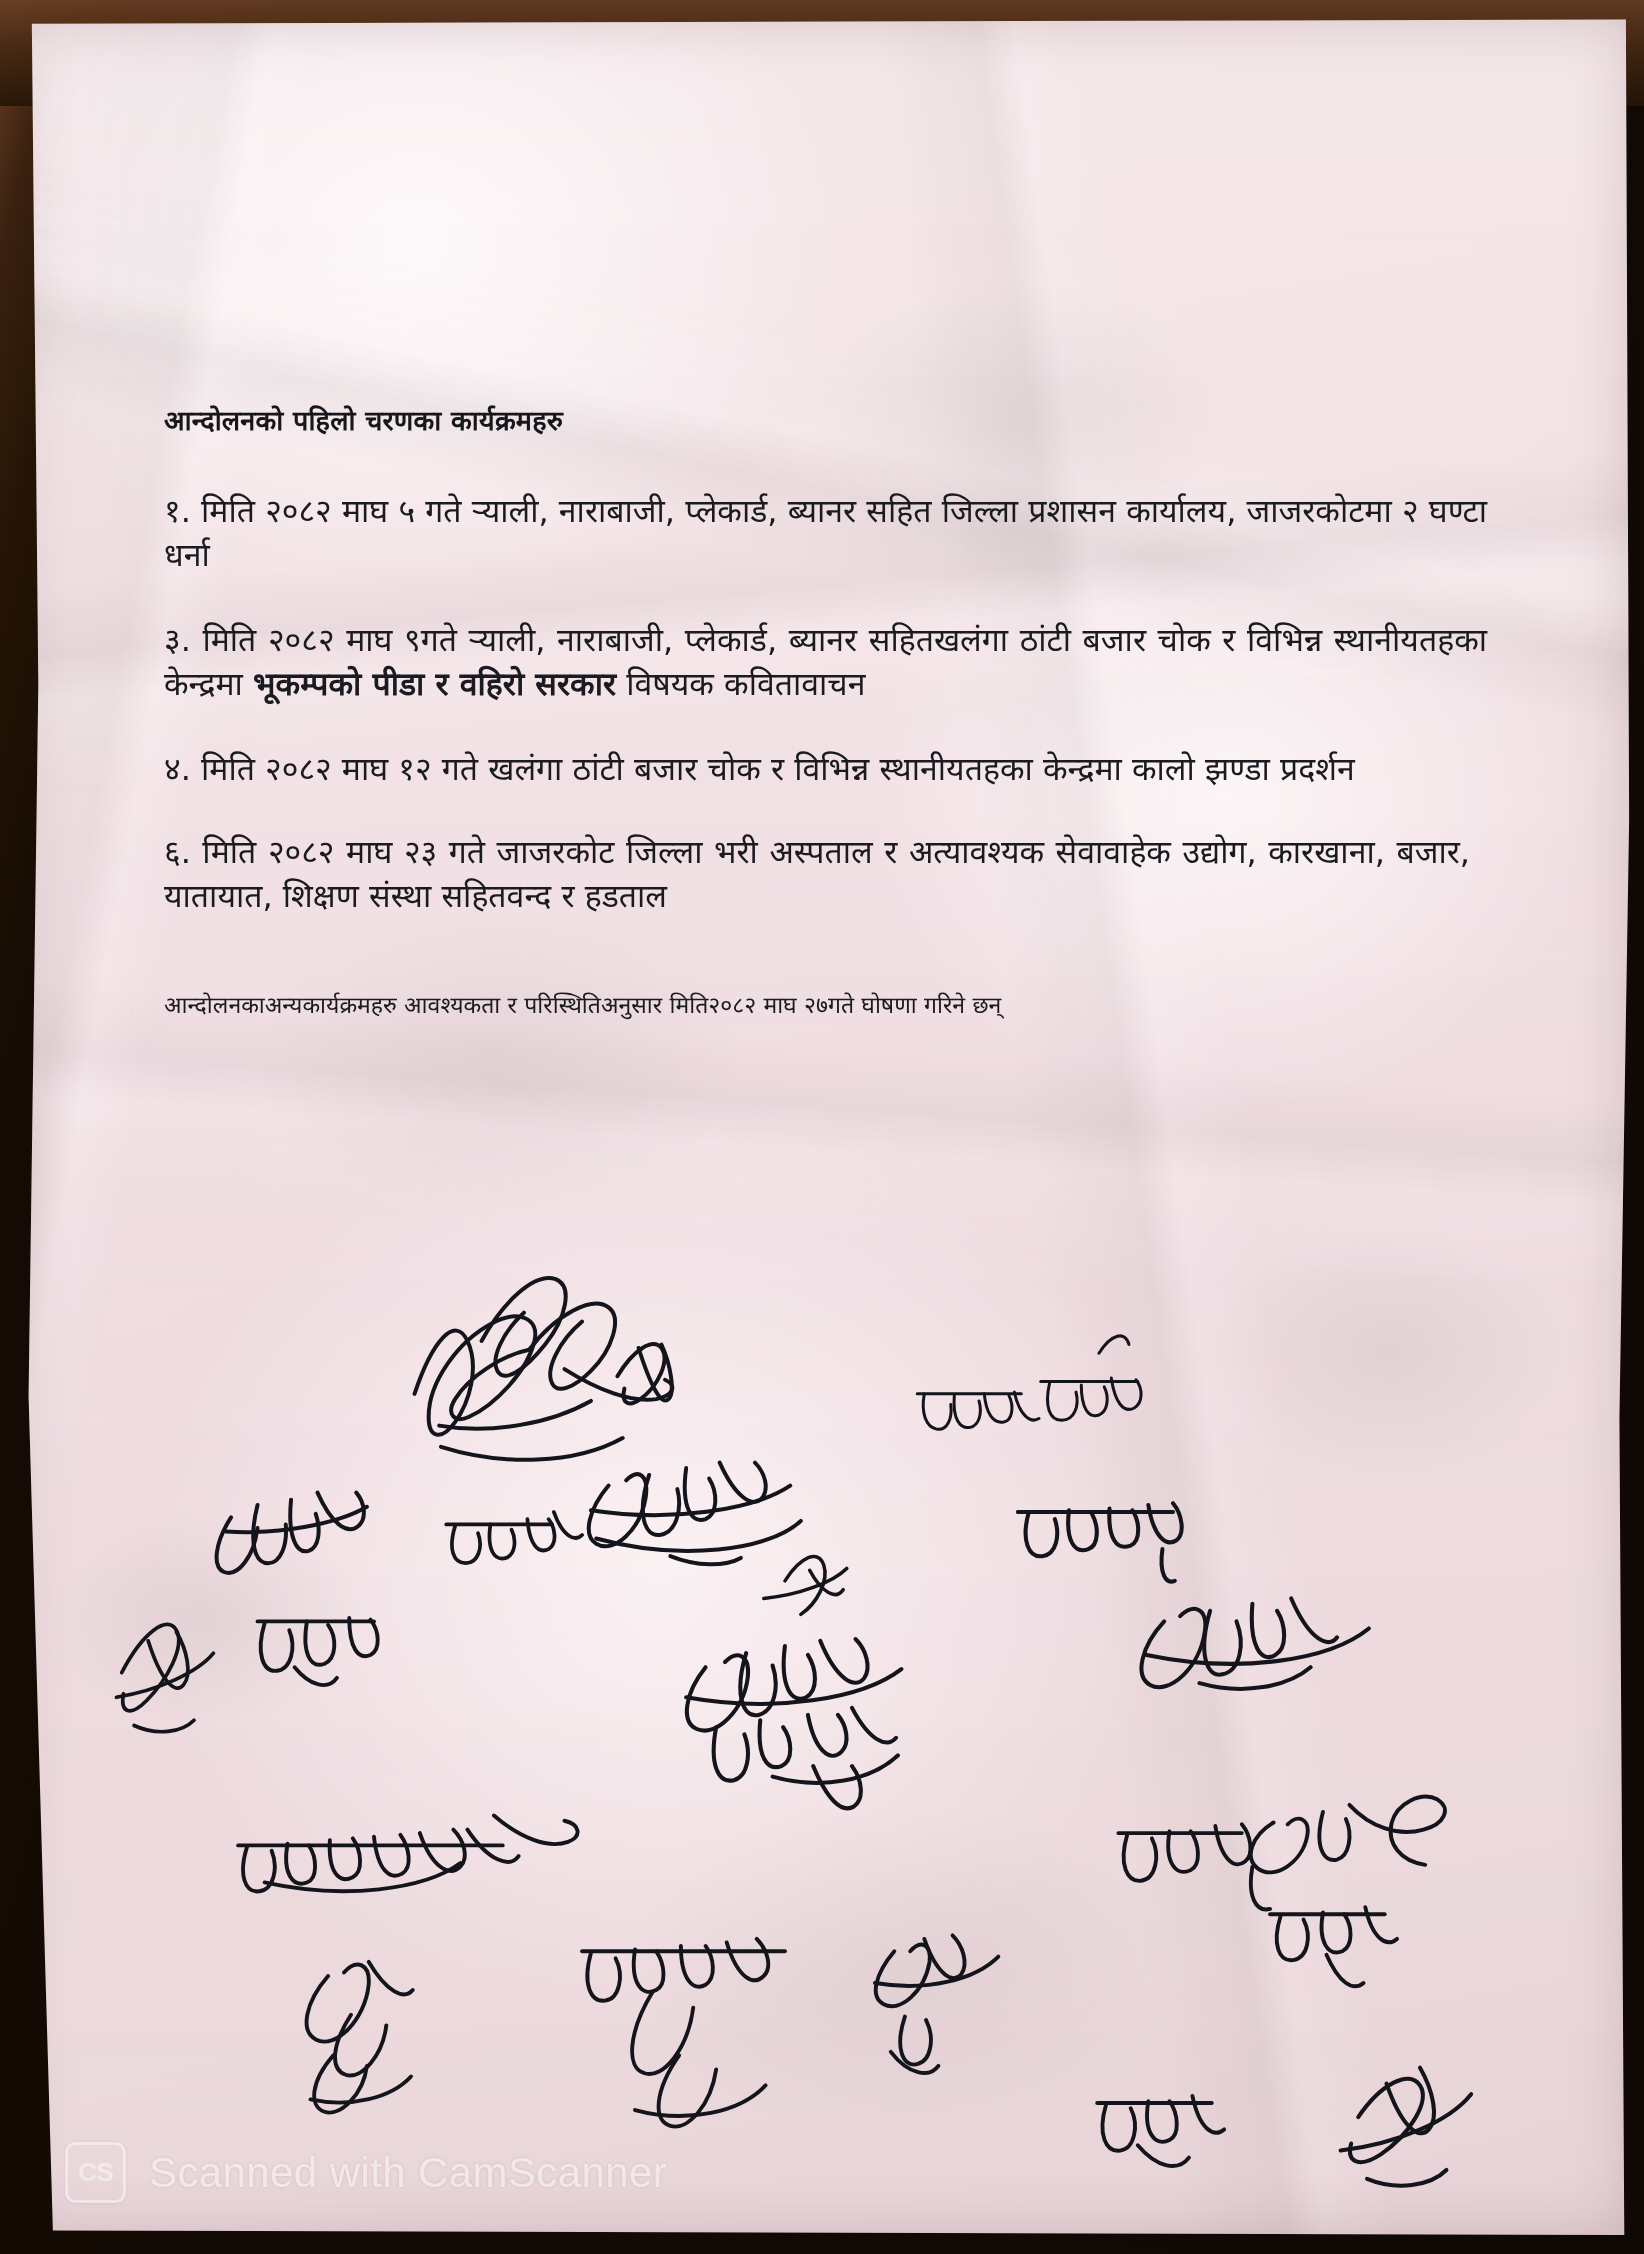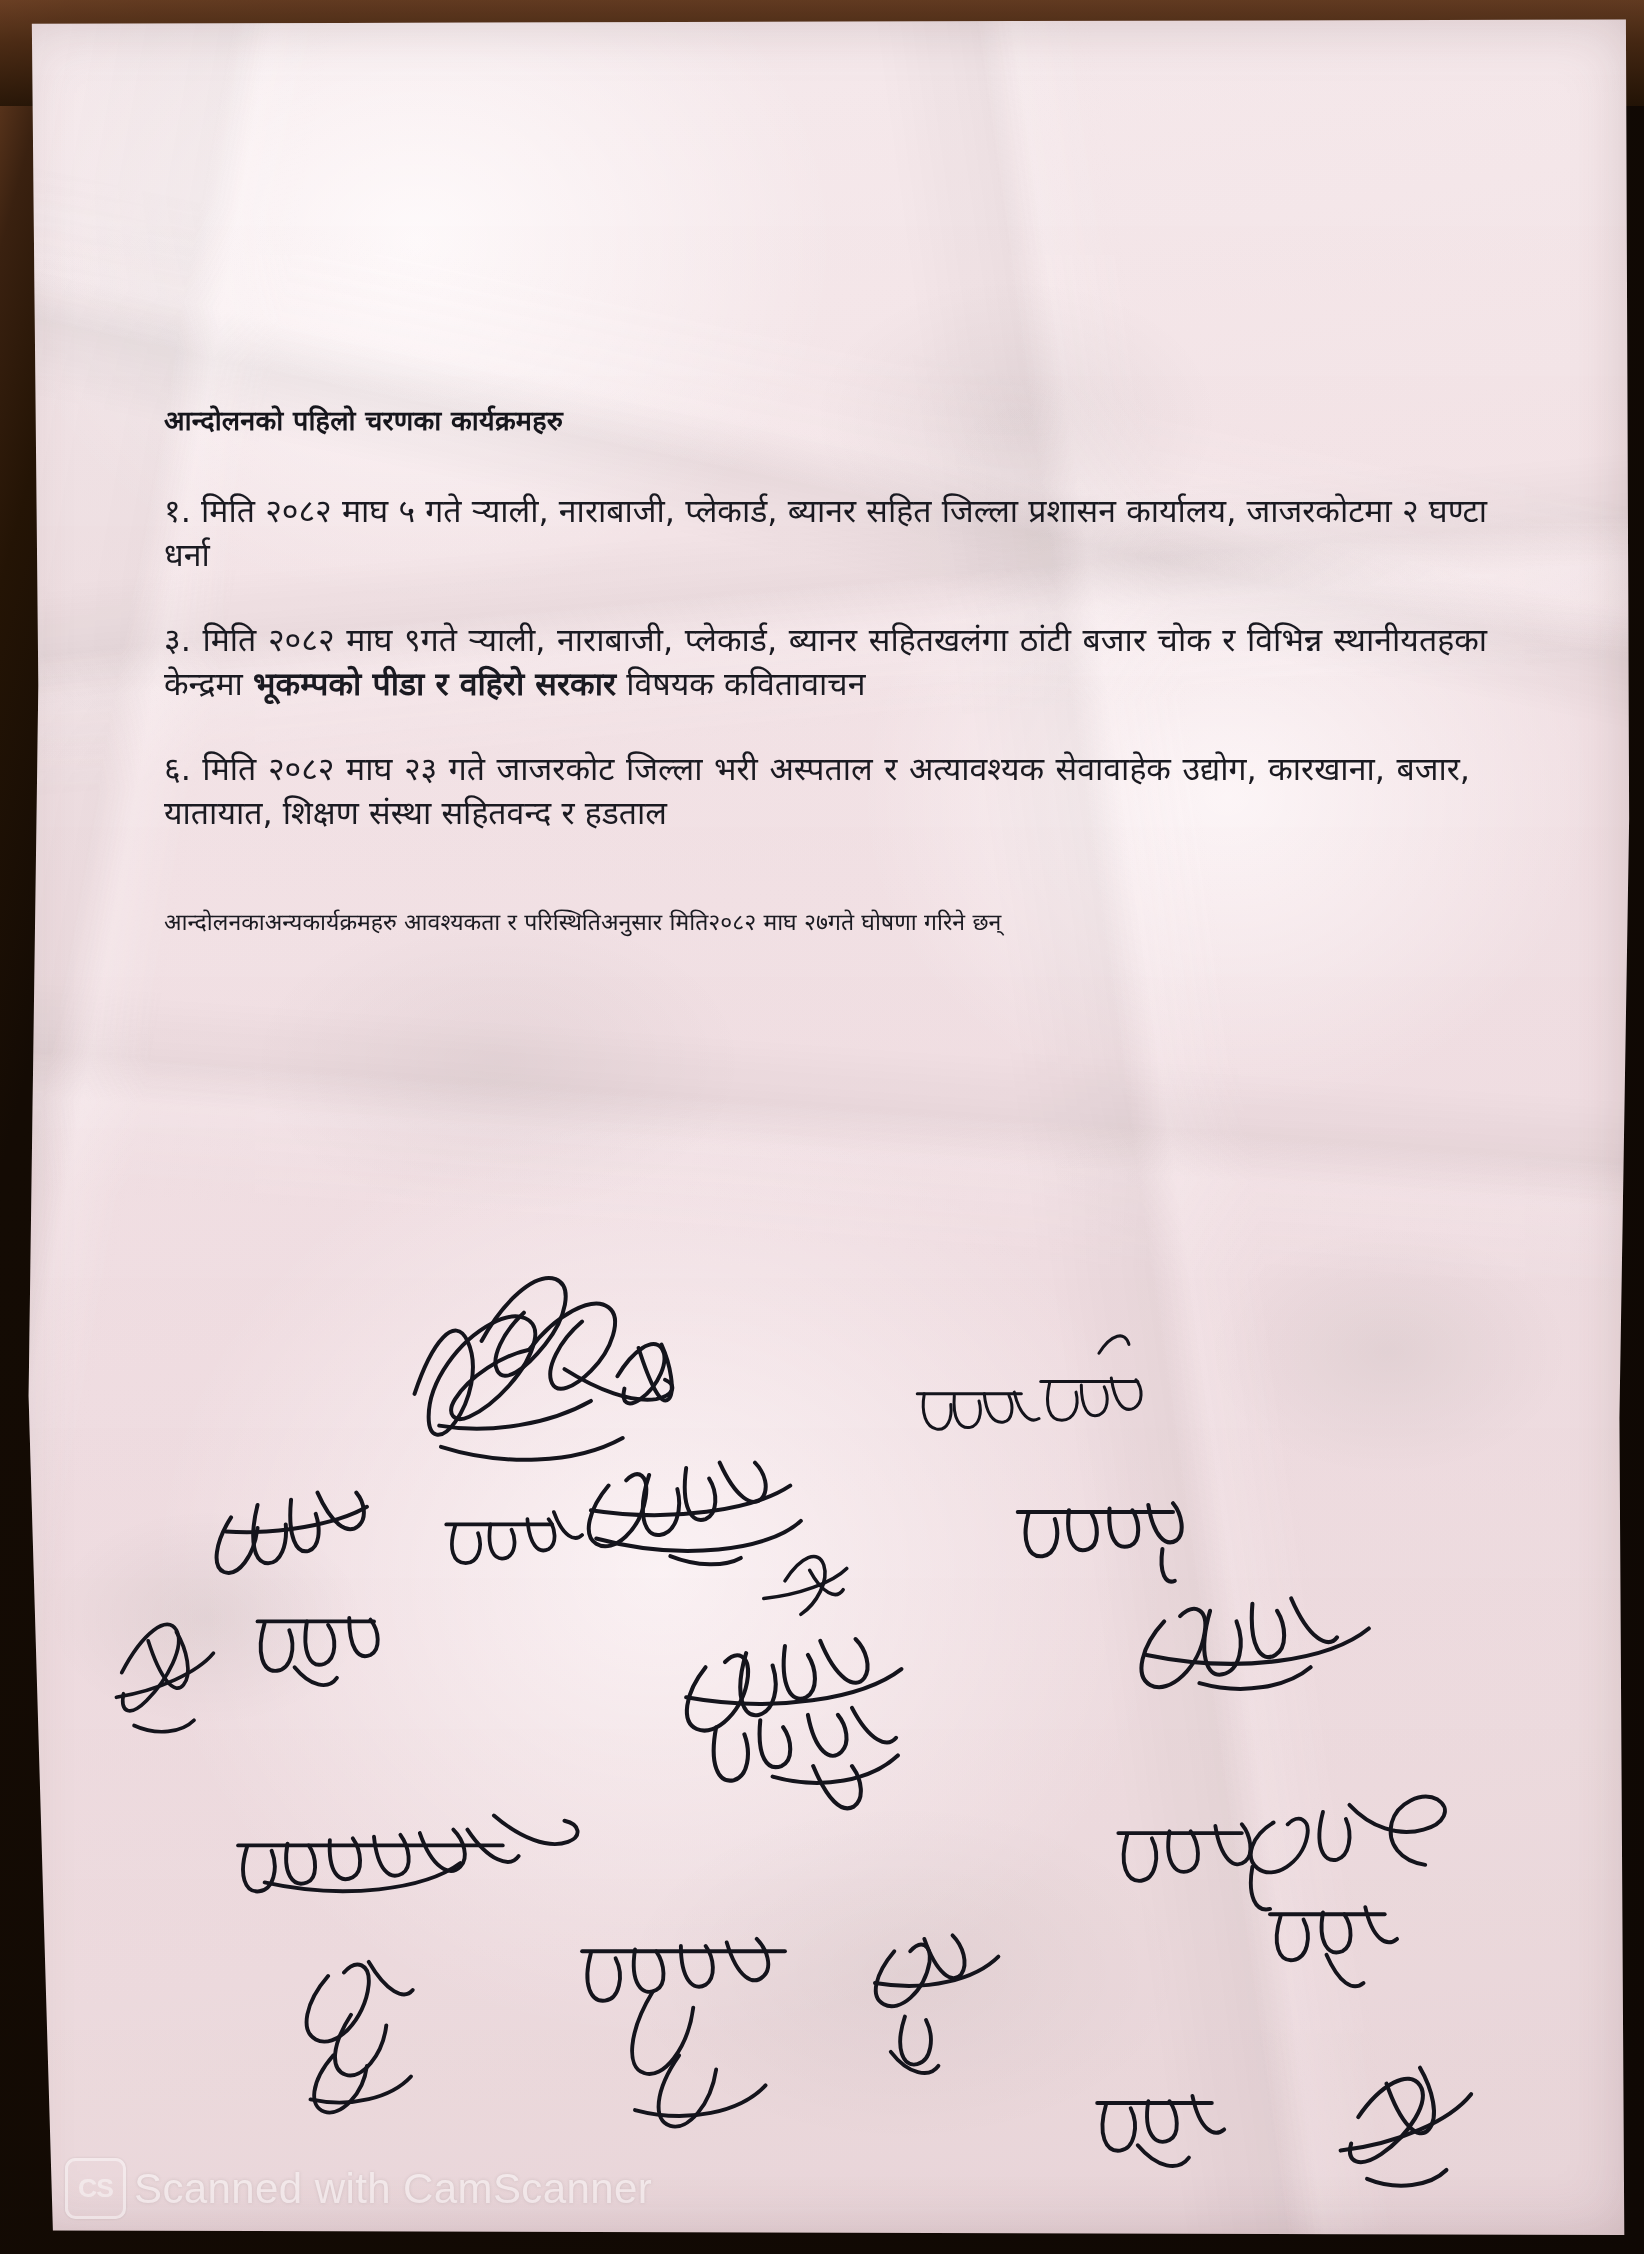--- a/index.html
+++ b/index.html
@@ -140,24 +140,24 @@
     left: 0; top: 0;
     width: 1644px; height: 2255px;
     pointer-events: none;
   }
   .sig-layer svg { display: block; }
 
   
   .watermark {
     position: absolute;
     left: 65px;
-    bottom: 36px;
+    bottom: 52px;
     display: flex;
     align-items: center;
-    gap: 8px;
+    gap: 23px;
     opacity: 0.45;
   }
   .wm-logo {
     width: 55px; height: 55px;
     border: 3.5px solid #ffffff;
     border-radius: 10.6px;
     display: flex; align-items: center; justify-content: center;
     color: #ffffff;
     font-size: 26.5px;
     font-weight: 700;
@@ -195,20 +195,21 @@
     <div class="paper-edge-shadow"></div>
   </div>
 
   <div class="pink-cast"></div>
 
   <div class="doc-body">
     <div class="doc-title">आन्दोलनको पहिलो चरणका कार्यक्रमहरु</div>
 
     <div class="para p1">१. मिति २०८२ माघ ५ गते र्‍याली, नाराबाजी, प्लेकार्ड, ब्यानर सहित जिल्ला प्रशासन कार्यालय, जाजरकोटमा २ घण्टा धर्ना</div>
     <div class="para p3">३. मिति २०८२ माघ ९गते र्‍याली, नाराबाजी, प्लेकार्ड, ब्यानर सहितखलंगा ठांटी बजार चोक र विभिन्न स्थानीयतहका केन्द्रमा <span class="bold">भूकम्पको पीडा र वहिरो सरकार</span> विषयक कवितावाचन</div>
+    <div class="para p4">४. मिति २०८२ माघ १२ गते खलंगा ठांटी बजार चोक र विभिन्न स्थानीयतहका केन्द्रमा कालो झण्डा प्रदर्शन</div>
     <div class="para p6">६. मिति २०८२ माघ २३ गते जाजरकोट जिल्ला भरी अस्पताल र अत्यावश्यक सेवावाहेक उद्योग, कारखाना, बजार, यातायात, शिक्षण संस्था सहितवन्द र हडताल</div>
 
     <div class="closing">आन्दोलनकाअन्यकार्यक्रमहरु आवश्यकता र परिस्थितिअनुसार मिति२०८२ माघ २७गते घोषणा गरिने छन्</div>
   </div>
 
   <div class="sig-layer">
     <svg width="1644" height="2255" viewBox="0 0 1864 2556" fill="none" xmlns="http://www.w3.org/2000/svg">
       <g stroke="#14141c" fill="none" stroke-linecap="round" stroke-linejoin="round">
 
         <g stroke-width="4.5">

